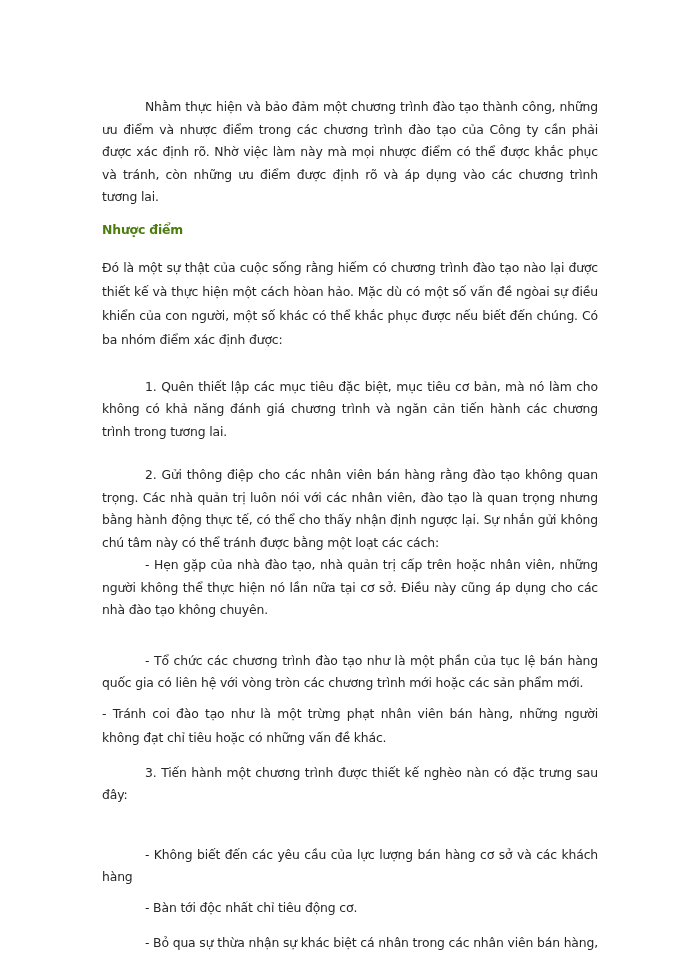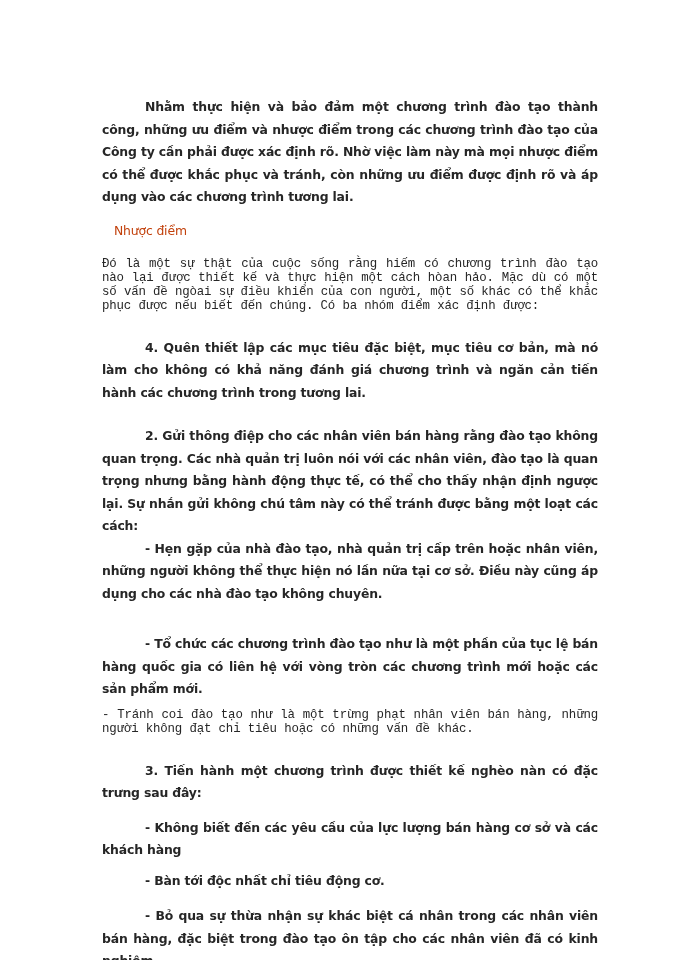--- a/index.html
+++ b/index.html
@@ -3,34 +3,34 @@
   <meta charset="utf-8">
   <style>
     html, body { margin: 0; padding: 0; background: #ffffff; }
     body { width: 700px; height: 960px; position: relative; overflow: hidden; }
     .page {
       position: absolute; left: 102px; top: 96px; width: 496px;
       font-family: "DejaVu Sans", sans-serif; font-size: 12.4px; color: #262626;
       letter-spacing: -0.15px;
     }
     .p { margin: 0; text-align: justify; line-height: 22.5px; }
-    .indent { text-indent: 43px; font-weight: bold; }
-    .tight { line-height: 14px; font-family: Liberation Mono, monospace; }
-    .h { font-weight: normal; margin: 12px; line-height: 20px; color: #c2410c; }
+    .indent { text-indent: 43px; }
+    .tight { line-height: 24px; }
+    .h { font-weight: bold; margin: 0; line-height: 20px; color: #4d7c0f; }
   </style>
 </head>
 <body>
 
 <div class="page">
   <p class="p indent" style="margin-bottom:11px">Nhằm thực hiện và bảo đảm một chương trình đào tạo thành công, những ưu điểm và nhược điểm trong các chương trình đào tạo của Công ty cần phải được xác định rõ. Nhờ việc làm này mà mọi nhược điểm có thể được khắc phục và tránh, còn những ưu điểm được định rõ và áp dụng vào các chương trình tương lai.</p>
   <p class="h" style="margin-bottom:16px">Nhược điểm</p>
   <p class="p tight" style="margin-bottom:24px">Đó là một sự thật của cuộc sống rằng hiếm có chương trình đào tạo nào lại được thiết kế và thực hiện một cách hòan hảo. Mặc dù có một số vấn đề ngòai sự điều khiển của con người, một số khác có thể khắc phục được nếu biết đến chúng. Có ba nhóm điểm xác định được:</p>
-  <p class="p indent" style="margin-bottom:21px">4. Quên thiết lập các mục tiêu đặc biệt, mục tiêu cơ bản, mà nó làm cho không có khả năng đánh giá chương trình và ngăn cản tiến hành các chương trình trong tương lai.</p>
+  <p class="p indent" style="margin-bottom:21px">1. Quên thiết lập các mục tiêu đặc biệt, mục tiêu cơ bản, mà nó làm cho không có khả năng đánh giá chương trình và ngăn cản tiến hành các chương trình trong tương lai.</p>
   <p class="p indent" style="">2. Gửi thông điệp cho các nhân viên bán hàng rằng đào tạo không quan trọng. Các nhà quản trị luôn nói với các nhân viên, đào tạo là quan trọng nhưng bằng hành động thực tế, có thể cho thấy nhận định ngược lại. Sự nhắn gửi không chú tâm này có thể tránh được bằng một loạt các cách:</p>
   <p class="p indent" style="margin-bottom:28px">- Hẹn gặp của nhà đào tạo, nhà quản trị cấp trên hoặc nhân viên, những người không thể thực hiện nó lần nữa tại cơ sở. Điều này cũng áp dụng cho các nhà đào tạo không chuyên.</p>
   <p class="p indent" style="margin-bottom:7px">- Tổ chức các chương trình đào tạo như là một phần của tục lệ bán hàng quốc gia có liên hệ với vòng tròn các chương trình mới hoặc các sản phẩm mới.</p>
-  <p class="p tight" style="margin-bottom:24px">- Tránh coi đào tạo như là một trừng phạt nhân viên bán hàng, những người không đạt chỉ tiêu hoặc có những vấn đề khác.</p>
-  <p class="p indent" style="margin-bottom:12px">3. Tiến hành một chương trình được thiết kế nghèo nàn có đặc trưng sau đây:</p>
+  <p class="p tight" style="margin-bottom:12px">- Tránh coi đào tạo như là một trừng phạt nhân viên bán hàng, những người không đạt chỉ tiêu hoặc có những vấn đề khác.</p>
+  <p class="p indent" style="margin-bottom:37px">3. Tiến hành một chương trình được thiết kế nghèo nàn có đặc trưng sau đây:</p>
   <p class="p indent" style="margin-bottom:8px">- Không biết đến các yêu cầu của lực lượng bán hàng cơ sở và các khách hàng</p>
   <p class="p indent" style="margin-bottom:13px">- Bàn tới độc nhất chỉ tiêu động cơ.</p>
   <p class="p indent" style="margin-bottom:21px">- Bỏ qua sự thừa nhận sự khác biệt cá nhân trong các nhân viên bán hàng, đặc biệt trong đào tạo ôn tập cho các nhân viên đã có kinh nghiệm.</p>
 
 </div>
 
 </body></html>

